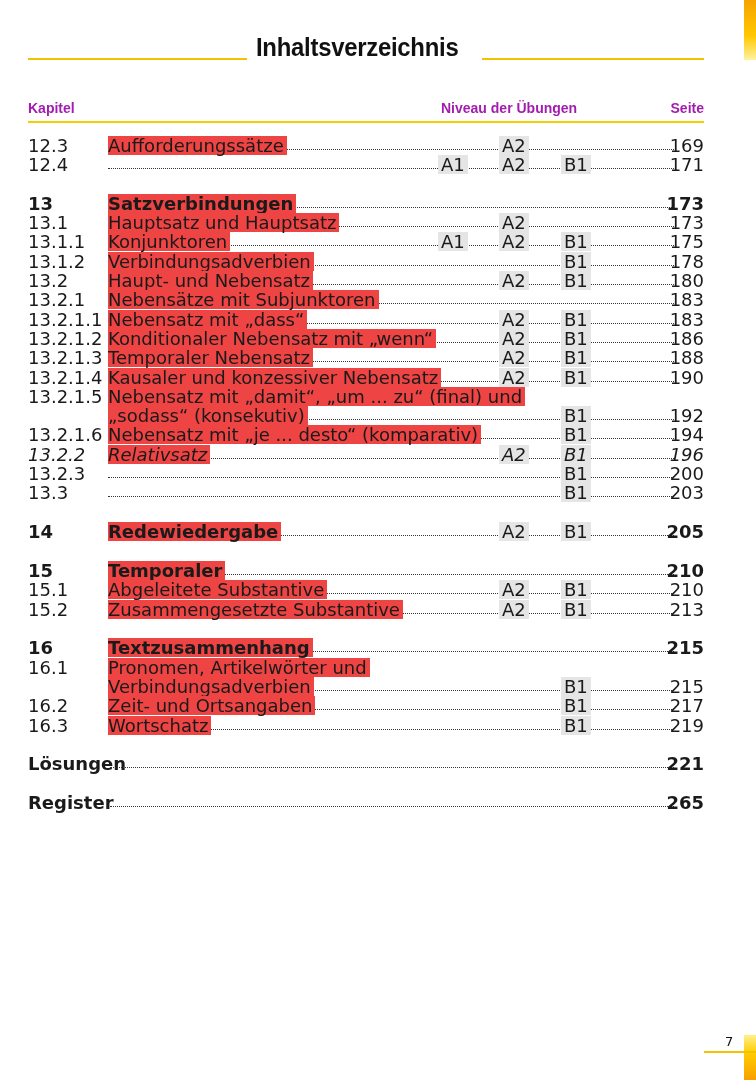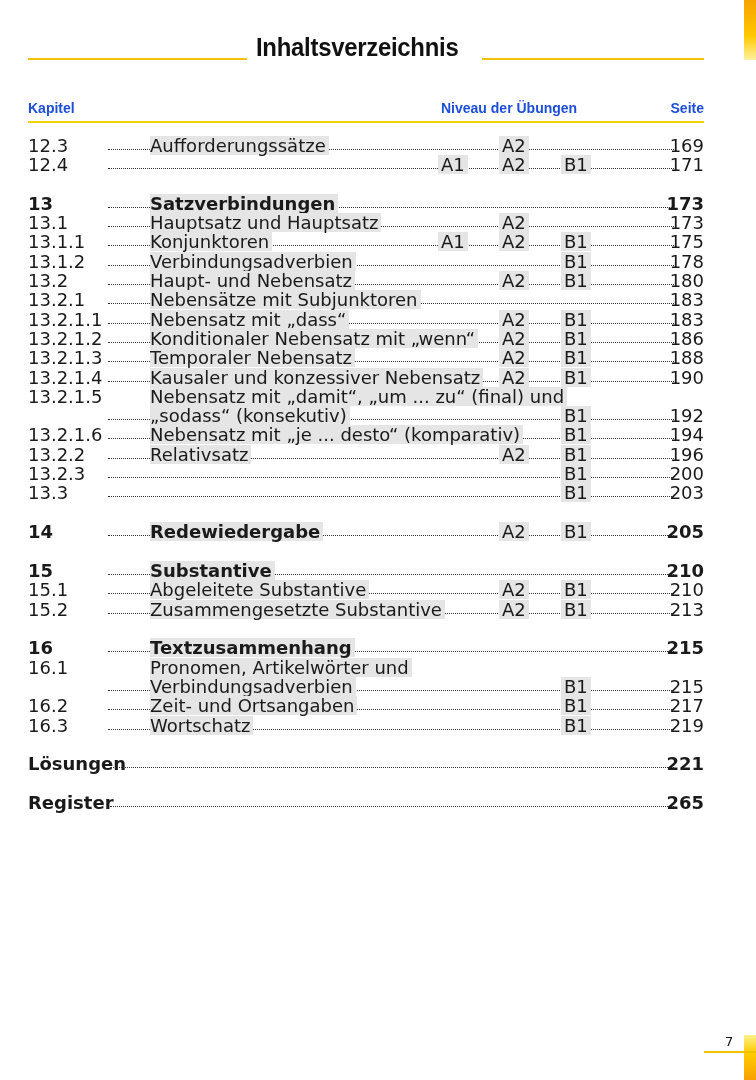--- a/index.html
+++ b/index.html
@@ -22,34 +22,34 @@
   .title-rule { position: absolute; top: 28px; height: 2px; background: #f2c200; }
   .title-rule.left { left: 0; width: 219px; }
   .title-rule.right { left: 454px; width: 222px; }
   .page-title {
     position: absolute; left: 228px; top: 2px;
     font-family: "Liberation Sans", sans-serif; font-weight: bold;
     font-size: 26px; letter-spacing: -0.3px; color: #111; transform: scaleX(0.92); transform-origin: left;
   }
   .header-row {
     position: absolute; left: 28px; top: 98px; width: 676px; height: 22px;
-    font-family: "Liberation Sans", sans-serif; font-weight: bold; font-size: 14px; color: #1d4ed8;
+    font-family: "Liberation Sans", sans-serif; font-weight: bold; font-size: 14px; color: #a21caf;
   }
   .header-row .h-kapitel { position: absolute; left: 0; top: 2px; }
   .header-row .h-niveau { position: absolute; left: 413px; top: 2px; }
   .header-row .h-seite { position: absolute; right: 0; top: 2px; }
   .header-rule { position: absolute; left: 28px; top: 121px; width: 676px; height: 1.5px; background: #f2d000; }
 
   .toc { position: absolute; left: 0; top: 0; width: 756px; }
   .row {
     position: absolute; left: 28px; width: 676px; height: 19px;
     font-size: 18px; line-height: 19px; white-space: nowrap;
   }
   .row .num { position: absolute; left: 0; top: 0; }
-  .row .title { position: absolute; left: 80px; top: 0; background: #e5e5e5; padding-right: 3px; z-index: 2; margin-left: 42px; }
+  .row .title { position: absolute; left: 80px; top: 0; background: #ef4444; padding-right: 3px; z-index: 2; }
   .row .dots {
     position: absolute; left: 80px; right: 30px; top: 13px; height: 0;
     border-bottom: 1.4px dotted #333; z-index: 1;
   }
   .row .lvl { position: absolute; top: 0; background: #e5e5e5; padding: 0 3px; z-index: 2; }
   .row .lvl.a1 { left: 410px; }
   .row .lvl.a2 { left: 471px; }
   .row .lvl.b1 { left: 533px; }
   .row .page { position: absolute; right: 0; top: 0; z-index: 2; }
   .row.bold .num, .row.bold .title, .row.bold .page { font-weight: bold; }
@@ -182,21 +182,21 @@
       <span class="lvl b1">B1</span>
       <span class="page">192</span>
     </div>
     <div class="row" style="top: 425px;">
       <span class="num">13.2.1.6</span>
       <span class="title">Nebensatz mit „je ... desto“ (komparativ)</span>
       <span class="dots"></span>
       <span class="lvl b1">B1</span>
       <span class="page">194</span>
     </div>
-    <div class="row" style="top: 445px;">
+    <div class="row" style="top: 445px; font-style: italic;">
       <span class="num">13.2.2</span>
       <span class="title">Relativsatz</span>
       <span class="dots"></span>
       <span class="lvl a2">A2</span>
       <span class="lvl b1">B1</span>
       <span class="page">196</span>
     </div>
     <div class="row" style="top: 464px;">
       <span class="num">13.2.3</span>
       <span class="dots"></span>
@@ -212,21 +212,21 @@
     <div class="row bold" style="top: 522px;">
       <span class="num">14</span>
       <span class="title">Redewiedergabe</span>
       <span class="dots"></span>
       <span class="lvl a2">A2</span>
       <span class="lvl b1">B1</span>
       <span class="page">205</span>
     </div>
     <div class="row bold" style="top: 561px;">
       <span class="num">15</span>
-      <span class="title">Substantive</span>
+      <span class="title">Temporaler</span>
       <span class="dots"></span>
       <span class="page">210</span>
     </div>
     <div class="row" style="top: 580px;">
       <span class="num">15.1</span>
       <span class="title">Abgeleitete Substantive</span>
       <span class="dots"></span>
       <span class="lvl a2">A2</span>
       <span class="lvl b1">B1</span>
       <span class="page">210</span>

